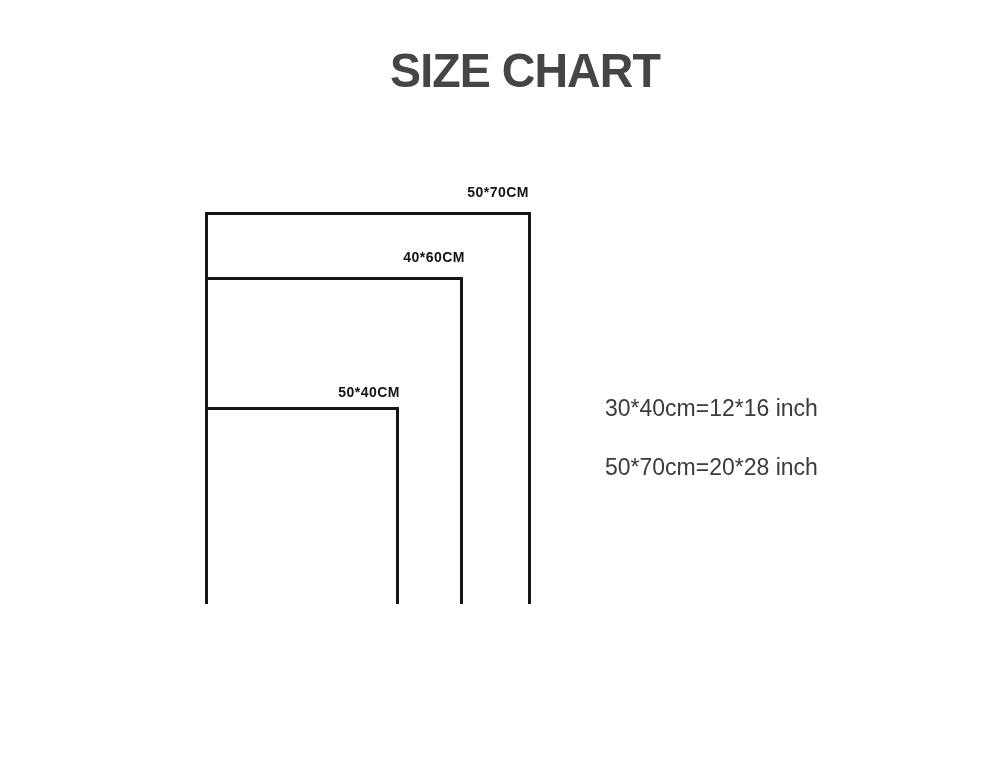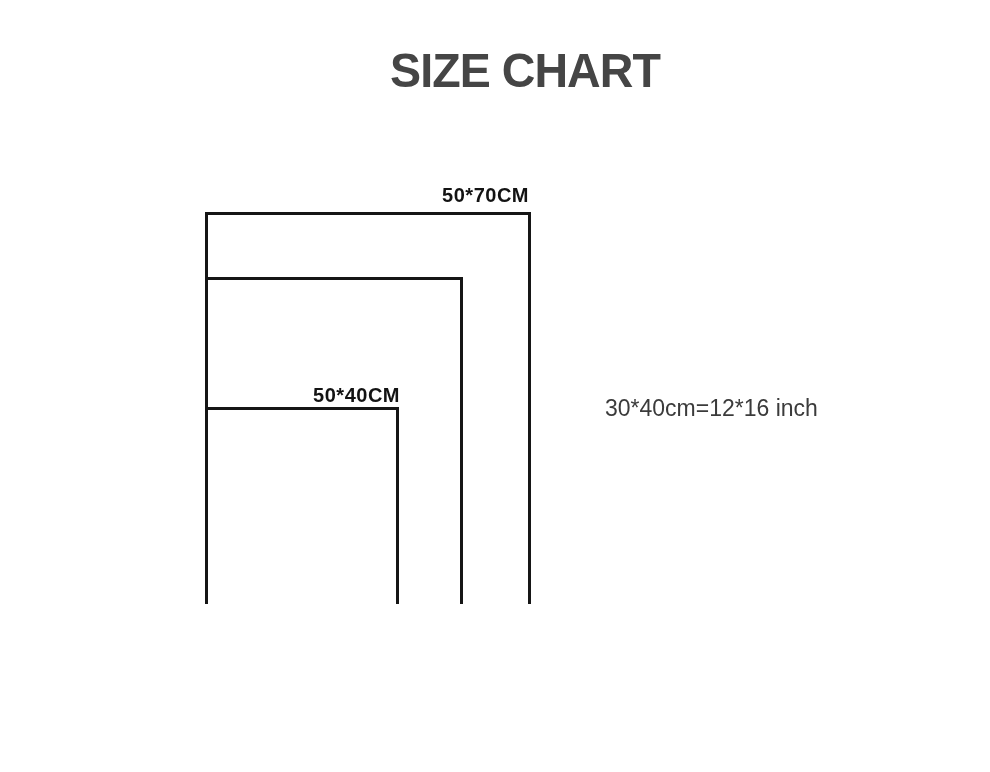--- a/index.html
+++ b/index.html
@@ -31,21 +31,21 @@
     position: absolute;
     border: 3px solid #161616;
     background: transparent;
     box-sizing: border-box;
   }
   .rect-50x70 { left: 205px; top: 212px; width: 326px; height: 452px; }
   .rect-40x60 { left: 205px; top: 277px; width: 258px; height: 387px; }
   .rect-30x40 { left: 205px; top: 407px; width: 194px; height: 257px; }
   .size-label {
     position: absolute;
-    font-size: 20px;
+    font-size: 14px;
     font-weight: 700;
     color: #131313;
     text-align: right;
     width: 180px;
     letter-spacing: 0.5px;
   }
   .label-50x70 { left: 349px; top: 184px; }
   .label-40x60 { left: 285px; top: 249px; }
   .label-30x40 { left: 220px; top: 384px; }
   .conversion-list {
@@ -70,20 +70,22 @@
   <div class="page-title">SIZE CHART</div>
 
   <div class="size-rect rect-50x70"></div>
 
   <div class="size-rect rect-40x60"></div>
 
   <div class="size-rect rect-30x40"></div>
 
   <div class="size-label label-50x70">50*70CM</div>
 
+  <div class="size-label label-40x60">40*60CM</div>
 
   <div class="size-label label-30x40">50*40CM</div>
 
   <div class="conversion-list">
     <div class="conversion-item">30*40cm=12*16 inch</div>
+    <div class="conversion-item">50*70cm=20*28 inch</div>
   </div>
 
 </div>
 
 </body></html>

